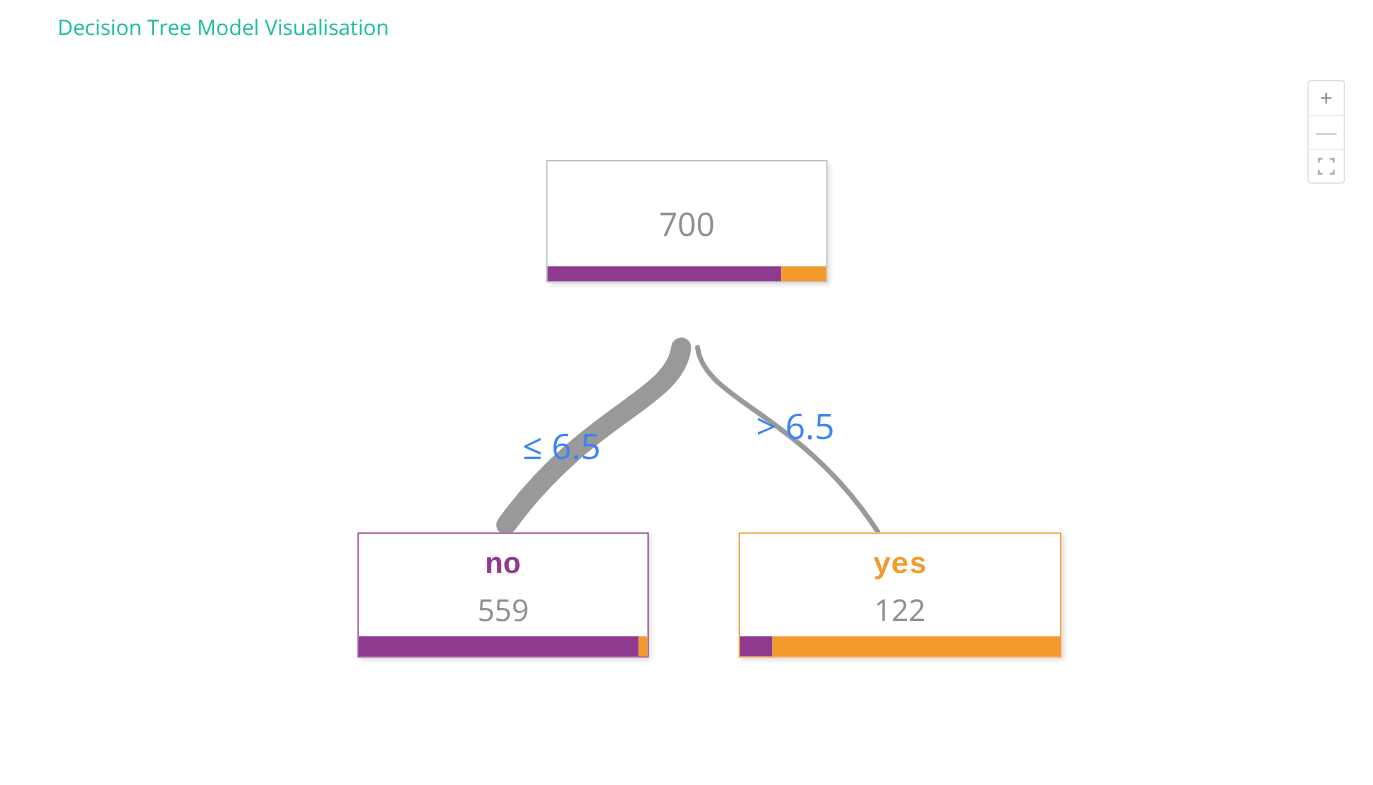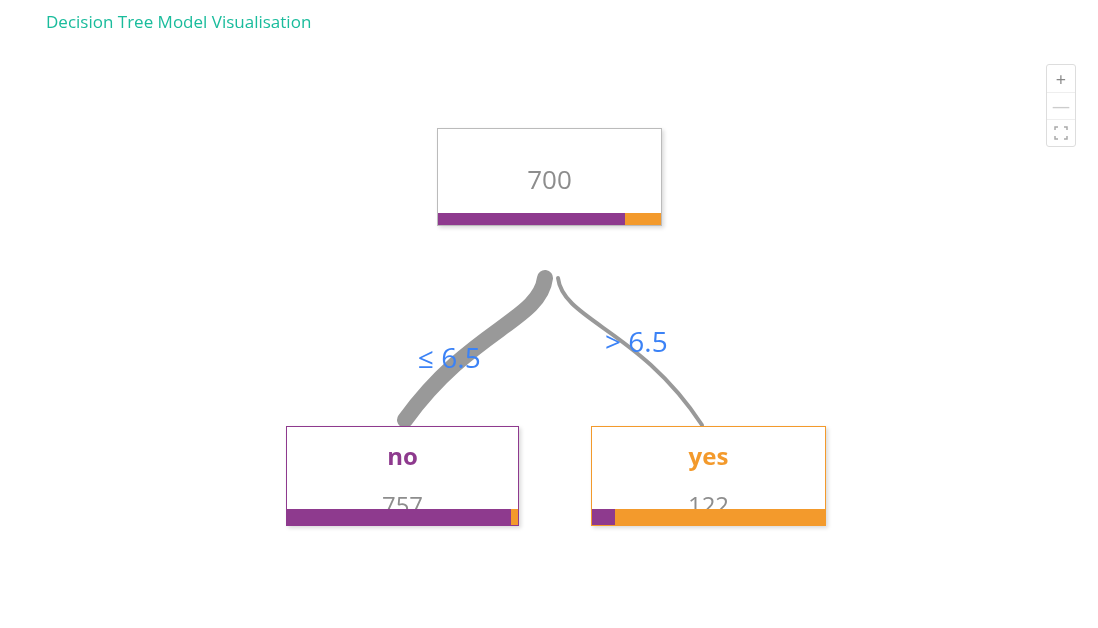--- a/index.html
+++ b/index.html
@@ -9,21 +9,21 @@
 .controls .ctrl-btn{width:28px;height:27px;display:flex;align-items:center;justify-content:center;color:#888;cursor:pointer;font-size:18px;line-height:1;}
 .controls .ctrl-btn+.ctrl-btn{border-top:1px solid #eee;}
 .controls .ctrl-btn.thin{color:#ccc;}
 .tree{position:absolute;left:0;top:0;width:1098px;height:628px;}
 .node{position:absolute;background:#fff;border:1px solid #bbb;box-shadow:2px 2px 4px rgba(0,0,0,0.15);}
 .node .count{text-align:center;font-size:26px;color:#8d8d8d;font-weight:500;}
 .node .bar{display:flex;width:100%;}
 .node .bar .seg{height:100%;}
 .node .seg.purple{background:#8e3a8e;}
 .node .seg.orange{background:#f39a2c;}
-.node .label{text-align:center;font-size:24px;font-weight:700;margin-bottom:16px;}
+.node .label{text-align:center;font-size:24px;font-weight:700;margin-bottom:6px;font-family:Liberation Mono, monospace;}
 .node.leaf-no{border:1.5px solid #8e3a8e;}
 .node.leaf-no .label{color:#8e3a8e;}
 .node.leaf-yes{border:1.5px solid #f39a2c;}
 .node.leaf-yes .label{color:#f39a2c;}
 .split-name{position:absolute;font-size:25px;font-weight:700;color:#333;}
 .edge-label{position:absolute;font-size:28px;color:#3b82f6;}
 .leaf .count{font-size:24px;}
 </style>
 </head>
 <body>
@@ -60,28 +60,28 @@
       <div class="seg orange" style="width:16%"></div>
     </div>
   </div>
 
 
   <div class="edge-label" style="left:418px;top:338px;">≤ 6.5</div>
   <div class="edge-label" style="left:605px;top:322px;">&gt; 6.5</div>
 
   <div class="node leaf leaf-no" style="left:286px;top:426px;width:233px;height:100px;padding-top:12px;">
     <div class="label">no</div>
-    <div class="count">757</div>
+    <div class="count">559</div>
     <div class="bar" style="height:16px;position:absolute;bottom:0;left:0;">
       <div class="seg purple" style="width:97%"></div>
       <div class="seg orange" style="width:3%"></div>
     </div>
   </div>
 
-  <div class="node leaf leaf-yes" style="left:591px;top:426px;width:235px;height:100px;padding-top:12px;">
+  <div class="node leaf leaf-yes" style="left:591px;top:426px;width:258px;height:100px;padding-top:12px;">
     <div class="label">yes</div>
     <div class="count">122</div>
     <div class="bar" style="height:16px;position:absolute;bottom:0;left:0;">
       <div class="seg purple" style="width:10%"></div>
       <div class="seg orange" style="width:90%"></div>
     </div>
   </div>
 
 </div>
 

